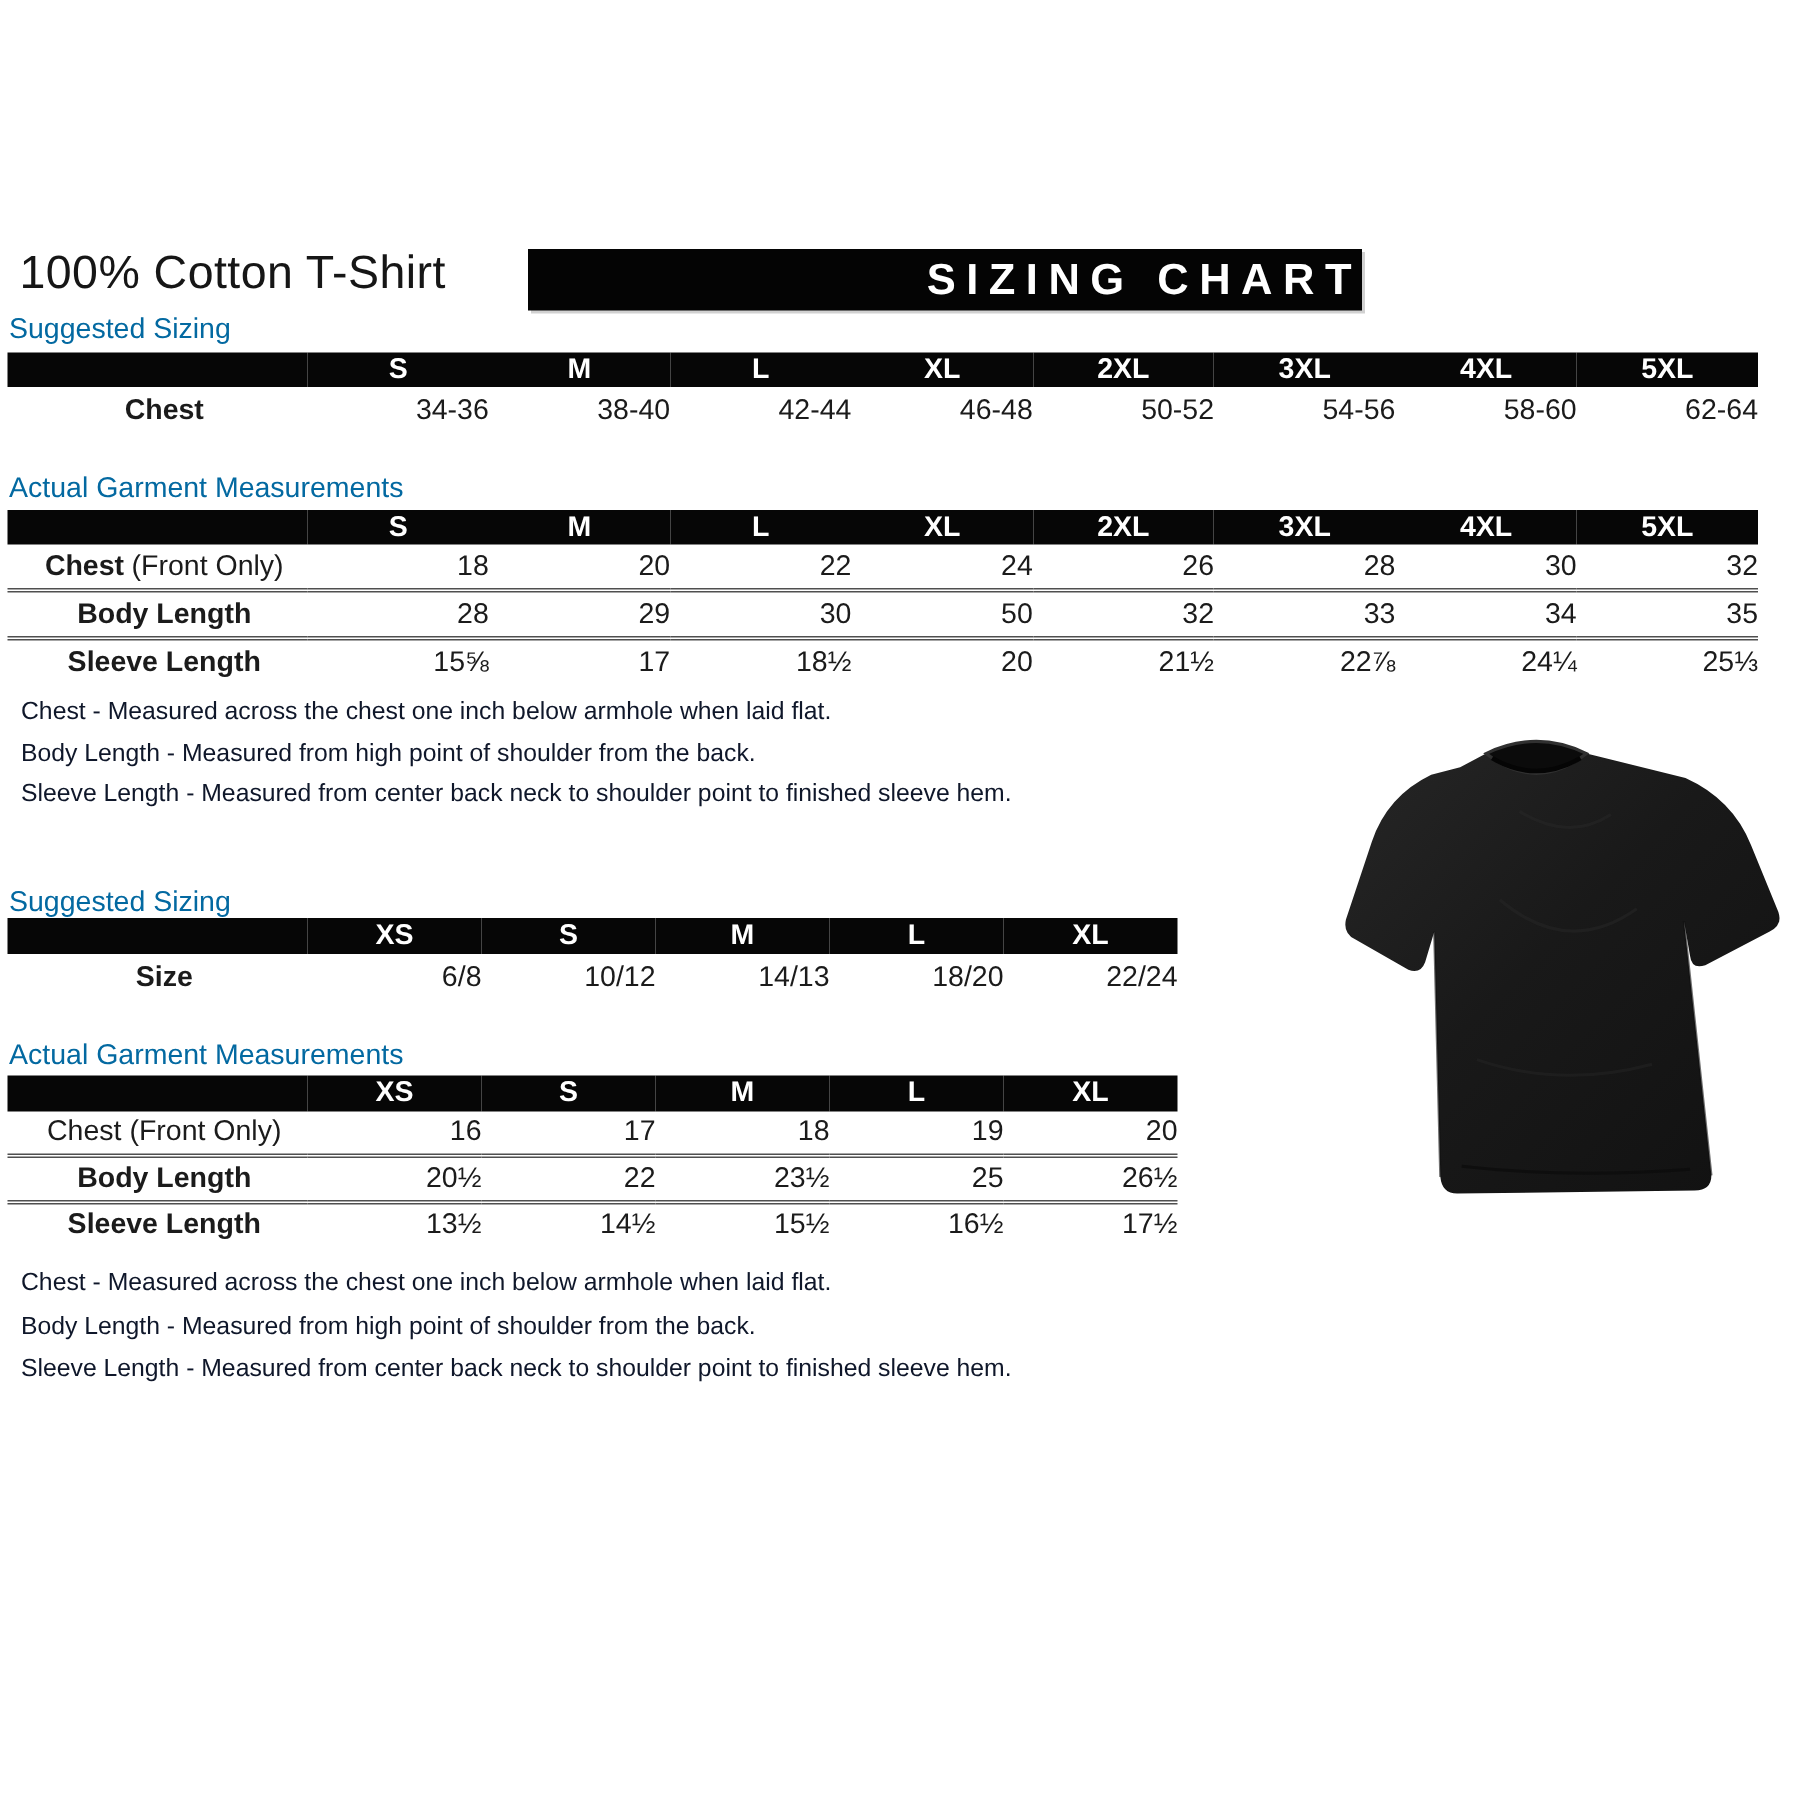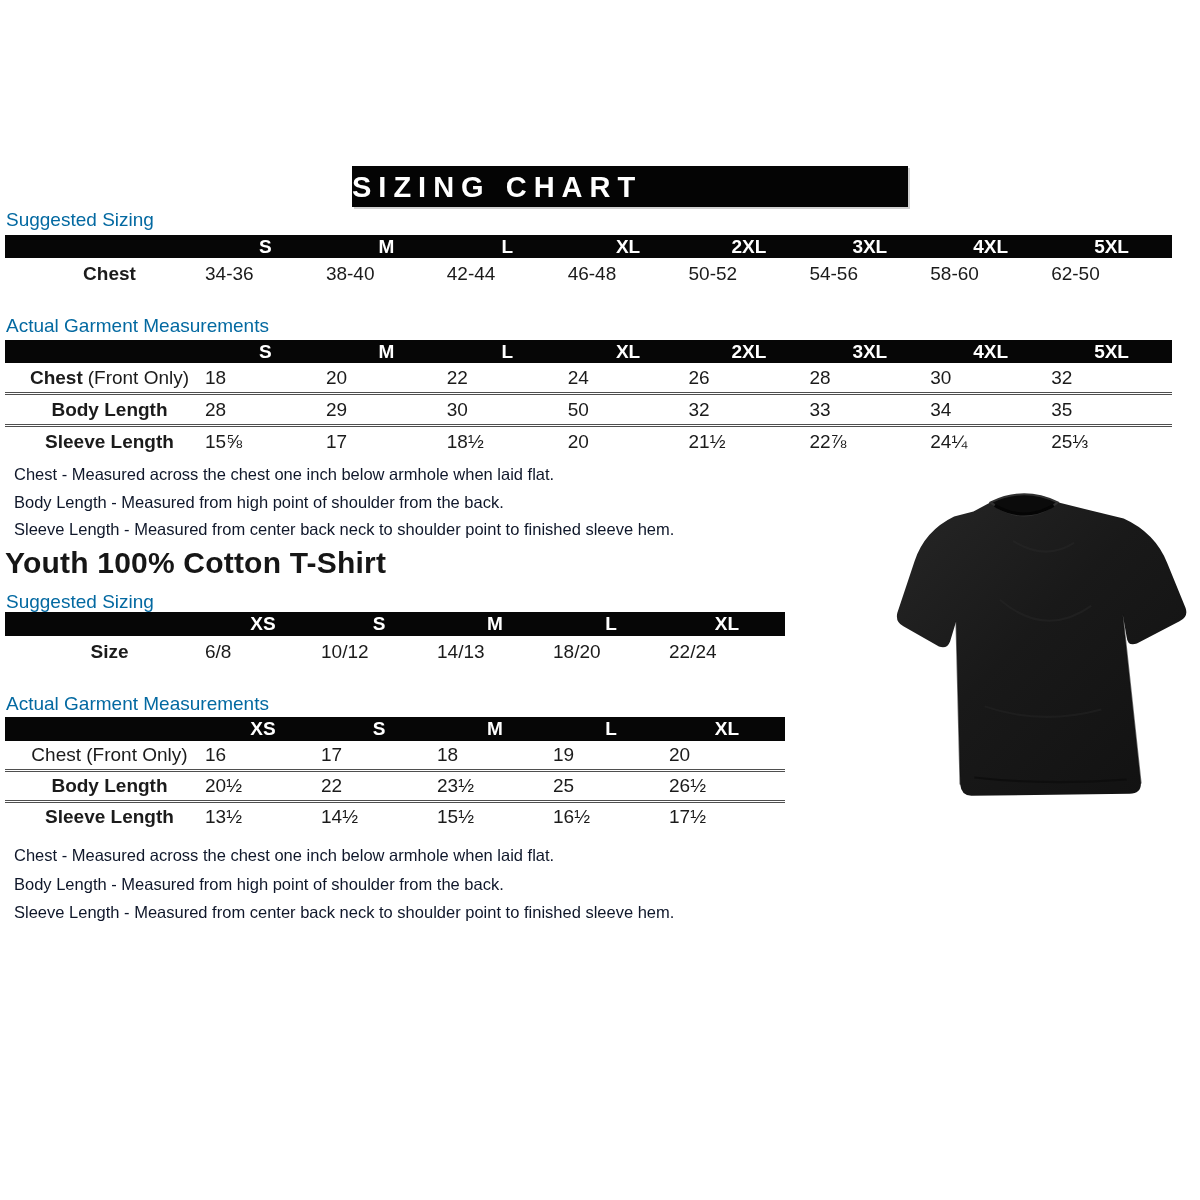--- a/index.html
+++ b/index.html
@@ -5,36 +5,36 @@
   html,body{margin:0;padding:0;background:#ffffff;}
   #root{
     position:relative;width:1200px;height:1200px;background:#ffffff;overflow:hidden;
     font-family:"Liberation Sans",sans-serif;color:#161616;
   }
   .title{position:absolute;white-space:nowrap;}
   #adult-title{left:13px;top:164px;font-size:31px;font-weight:400;letter-spacing:0.3px;}
   #youth-title{left:5px;top:546px;font-size:30px;font-weight:700;letter-spacing:0.2px;}
   .banner{
     position:absolute;left:352px;top:166px;width:556px;height:41px;
-    background:#040404;color:#ffffff;text-align:left;line-height:42px;
+    background:#040404;color:#ffffff;text-align:right;line-height:42px;
     font-size:29px;font-weight:700;letter-spacing:7px;
     box-shadow:2px 2px 0 rgba(0,0,0,0.18);
   }
   .seclabel{position:absolute;left:6px;font-size:19px;color:#0369a1;white-space:nowrap;}
   #adult-suggested-label{top:209px;}
   #adult-actual-label{top:315px;}
   #youth-suggested-label{top:591px;}
   #youth-actual-label{top:693px;}
   table.tbl{position:absolute;border-collapse:collapse;table-layout:fixed;}
   table.tbl th{
     background:#060606;color:#ffffff;font-size:19px;font-weight:700;
     height:23px;padding:0;text-align:center;vertical-align:middle;
   }
   table.tbl td{
-    font-size:19px;color:#1b1b1b;text-align:left;padding:0;
+    font-size:19px;color:#1b1b1b;text-align:right;padding:0;
     height:32px;vertical-align:middle;
   }
   table.tbl td.lbl{text-align:center;padding-left:9px;white-space:nowrap;}
   .b{font-weight:700;}
   .suffix{font-weight:400;margin-left:5px;}
   table.measure td{height:29px;}
   table.measure tbody tr:not(:last-child) td{border-bottom:3px double #4f4f4f;margin-top:36px;}
   #adult-suggested-table{left:5px;top:235px;width:1167px;}
   #adult-actual-table{left:5px;top:340px;width:1167px;}
   #youth-suggested-table{left:5px;top:612px;width:780px;}
@@ -45,20 +45,21 @@
   .notes{position:absolute;left:14px;font-size:16.5px;color:#0f172a;white-space:nowrap;}
   #adult-notes{top:461px;line-height:27.5px;}
   #youth-notes{top:841px;line-height:28.5px;}
   #tshirt{position:absolute;left:893px;top:478px;width:305px;height:335px;}
 </style>
 </head>
 <body>
 
 <div id="root">
 
+  <div class="title" id="adult-title">100% Cotton T-Shirt</div>
   <div class="banner">SIZING CHART</div>
 
   <div class="seclabel" id="adult-suggested-label">Suggested Sizing</div>
 
   <table class="tbl" id="adult-suggested-table">
     <colgroup>
         <col style="width:200px">
         <col>
         <col>
         <col>
@@ -84,21 +85,21 @@
     <tbody>
       <tr>
         <td class="lbl b">Chest</td>
         <td>34-36</td>
         <td>38-40</td>
         <td>42-44</td>
         <td>46-48</td>
         <td>50-52</td>
         <td>54-56</td>
         <td>58-60</td>
-        <td>62-50</td>
+        <td>62-64</td>
       </tr>
     </tbody>
   </table>
 
   <div class="seclabel" id="adult-actual-label">Actual Garment Measurements</div>
 
   <table class="tbl measure" id="adult-actual-table">
     <colgroup>
         <col style="width:200px">
         <col>
@@ -159,21 +160,20 @@
       </tr>
     </tbody>
   </table>
 
   <div class="notes" id="adult-notes">
     <div>Chest - Measured across the chest one inch below armhole when laid flat.</div>
     <div>Body Length - Measured from high point of shoulder from the back.</div>
     <div>Sleeve Length - Measured from center back neck to shoulder point to finished sleeve hem.</div>
   </div>
 
-  <div class="title" id="youth-title">Youth 100% Cotton T-Shirt</div>
 
   <div class="seclabel" id="youth-suggested-label">Suggested Sizing</div>
 
   <table class="tbl" id="youth-suggested-table">
     <colgroup>
         <col style="width:200px">
         <col>
         <col>
         <col>
         <col>

